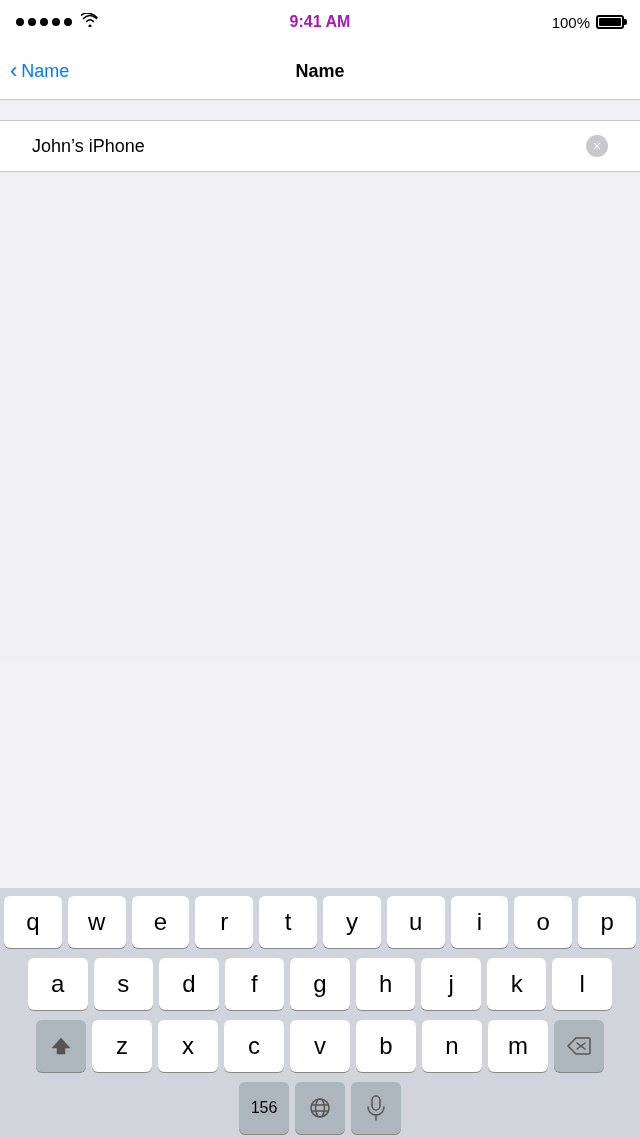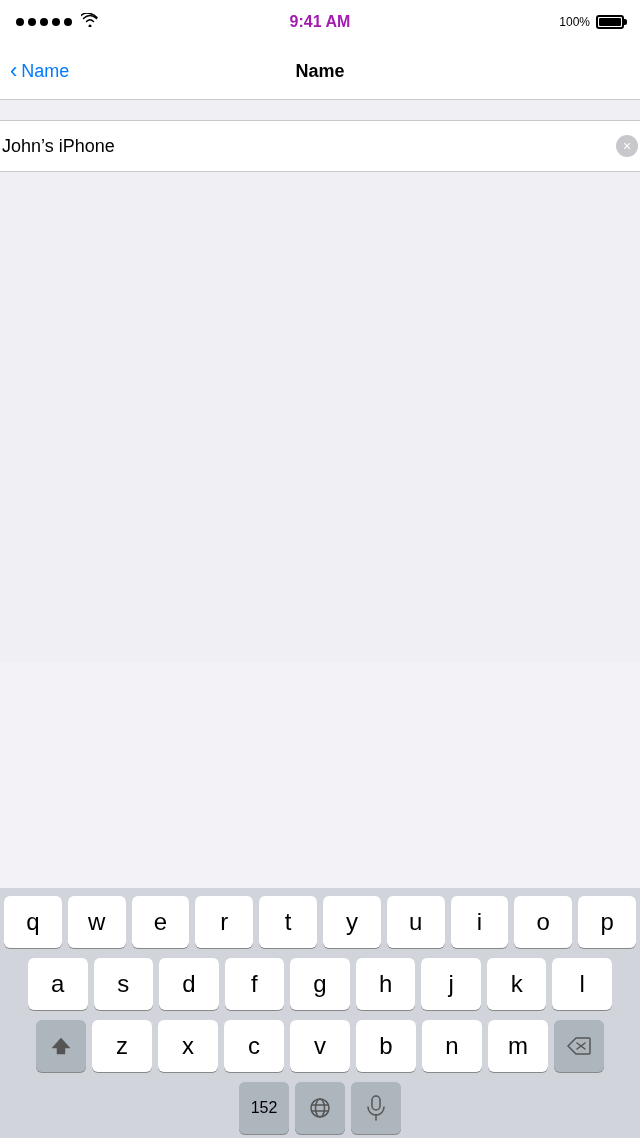--- a/index.html
+++ b/index.html
@@ -48,21 +48,21 @@
       left: 50%;
       transform: translateX(-50%);
       font-size: 16px;
       font-weight: 600;
       color: #a21caf;
     }
     .status-right {
       display: flex;
       align-items: center;
       gap: 6px;
-      font-size: 12px;
+      font-size: 15px;
       font-weight: 500;
     }
     .battery-container {
       display: flex;
       align-items: center;
       gap: 3px;
     }
     .battery {
       width: 28px;
       height: 14px;
@@ -129,21 +129,21 @@
       height: 20px;
       background: #efeff4;
     }
 
     
     .text-field-row {
       background: #fff;
       display: flex;
       align-items: center;
       height: 52px;
-      padding: 0 2px;
+      padding: 0 32px;
       border-bottom: 1px solid #c8c8cc;
       border-top: 1px solid #c8c8cc;
     }
     .text-field-input {
       flex: 1;
       border: none;
       outline: none;
       font-size: 18px;
       color: #000;
       background: transparent;
@@ -337,21 +337,21 @@
     <div class="key key-backspace">
       <svg width="24" height="18" viewBox="0 0 24 18" fill="none">
         <path d="M9 1H22a1 1 0 011 1v14a1 1 0 01-1 1H9L1 9l8-8z" stroke="#555" stroke-width="1.5" fill="none"></path>
         <line x1="10" y1="6" x2="18" y2="12" stroke="#555" stroke-width="1.5" stroke-linecap="round"></line>
         <line x1="18" y1="6" x2="10" y2="12" stroke="#555" stroke-width="1.5" stroke-linecap="round"></line>
       </svg>
     </div>
   </div>
 
   <div class="key-row">
-    <div class="key key-123">152</div>
+    <div class="key key-123">156</div>
     <div class="key key-globe">
       <svg width="24" height="24" viewBox="0 0 24 24" fill="none">
         <circle cx="12" cy="12" r="9" stroke="#555" stroke-width="1.5"></circle>
         <ellipse cx="12" cy="12" rx="4.5" ry="9" stroke="#555" stroke-width="1.5"></ellipse>
         <line x1="3" y1="9" x2="21" y2="9" stroke="#555" stroke-width="1.5"></line>
         <line x1="3" y1="15" x2="21" y2="15" stroke="#555" stroke-width="1.5"></line>
       </svg>
     </div>
     <div class="key key-mic">
       <svg width="20" height="26" viewBox="0 0 20 26" fill="none">

